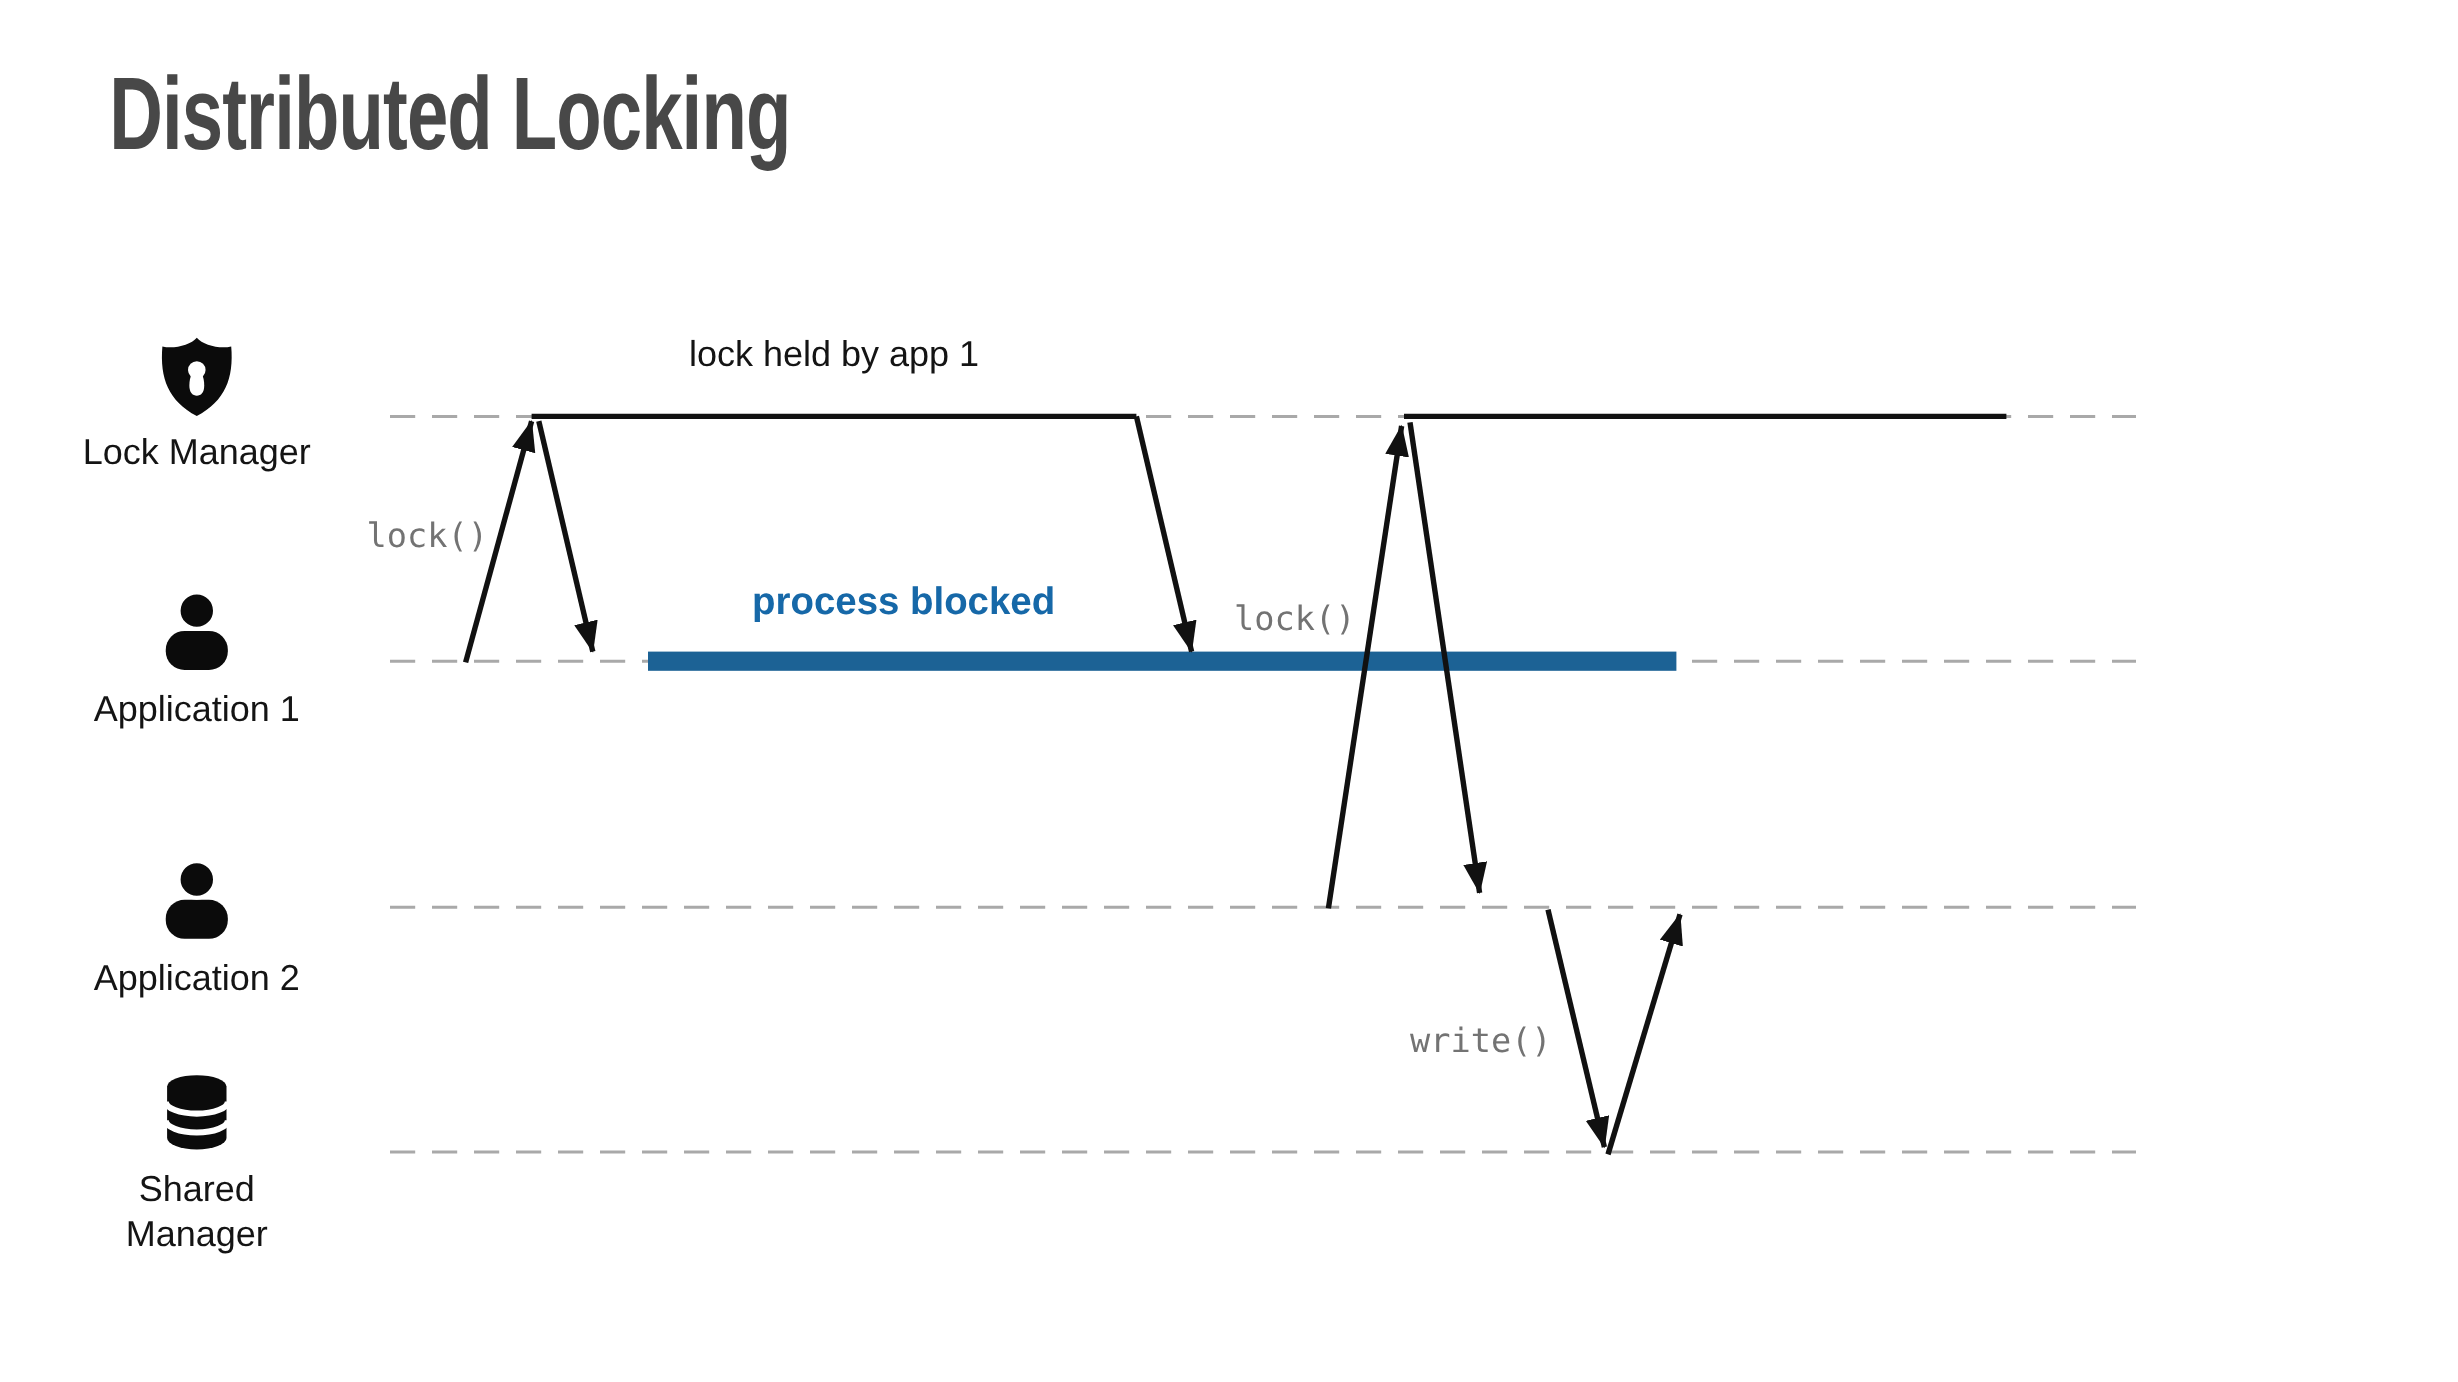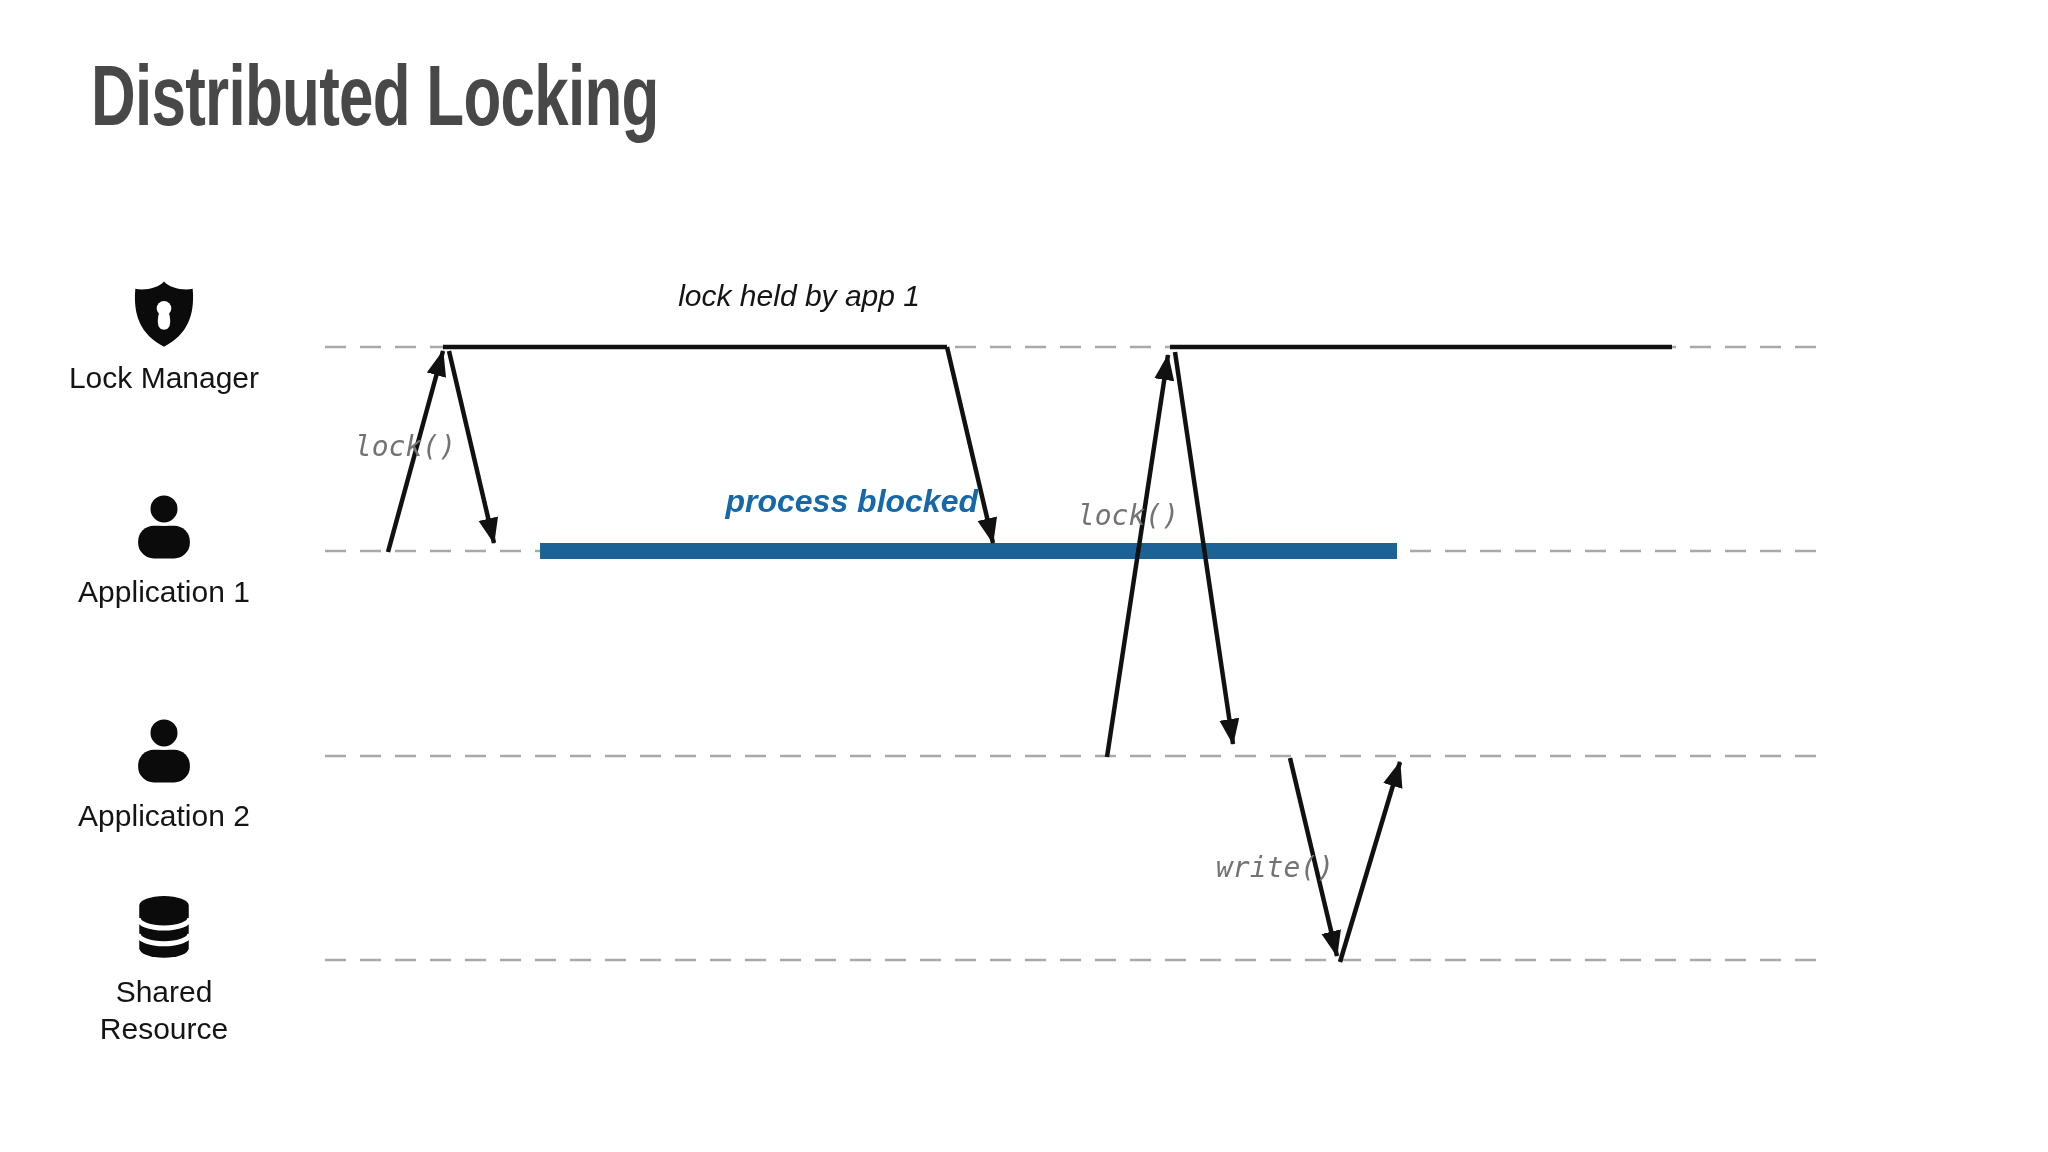--- a/index.html
+++ b/index.html
@@ -3,21 +3,20 @@
 <meta charset="utf-8">
 <style>
   html,body{margin:0;padding:0;background:#ffffff;}
   .slide{
     position:relative;
     width:1780px;height:1152px;
     background:#ffffff;
     overflow:hidden;
     font-family:"Liberation Sans", sans-serif;
     color:#111111;
-    padding-left:44px;
   }
   
   .title{
     position:absolute;left:91px;top:48px;
     font-size:86px;font-weight:700;color:#484848;
     letter-spacing:-1px;white-space:nowrap;
     transform:scaleX(0.72);transform-origin:0 0;
     line-height:1.1;
   }
   
@@ -30,21 +29,21 @@
     margin-top:10px;font-size:30px;color:#141414;text-align:center;line-height:1.22;
   }
   #actor-lock-manager{top:278px;}
   #actor-application-1{top:492px;}
   #actor-application-2{top:716px;}
   #actor-shared-resource{top:892px;}
   #actor-shared-resource .actor-label{width:200px;}
   
   .diagram-svg{position:absolute;left:0;top:0;width:2048px;height:1152px;}
   
-  .note{position:absolute;text-align:right;font-style:italic;}
+  .note{position:absolute;text-align:center;}
   .note.sans{font-size:30px;color:#141414;}
   .note.mono{font-family:"DejaVu Sans Mono", monospace;font-size:28px;color:#737373;}
   .note.blocked{font-size:32px;font-weight:700;color:#1668a8;}
   #note-lock-held-1{left:470px;top:279px;width:450px;}
   #note-lock-held-2{left:1131px;top:279px;width:450px;}
   #note-process-blocked{left:528px;top:483px;width:450px;}
   #note-lock-call-1{left:256px;top:430px;width:200px;}
   #note-lock-call-2{left:979px;top:499px;width:200px;}
   #note-write-call{left:1134px;top:851px;width:200px;}
 </style>
@@ -79,21 +78,21 @@
     </svg>
     <div class="actor-label">Application 2</div>
   </div>
 
   <div class="actor" id="actor-shared-resource">
     <svg class="icon" viewBox="0 0 64 64" aria-hidden="true">
       <path fill="#0b0b0b" d="M10 12 a22 8.5 0 0 1 44 0 V 50 a22 8.5 0 0 1 -44 0 Z"></path>
       <path d="M9 23 a23 9 0 0 0 46 0" stroke="#ffffff" stroke-width="4.5" fill="none"></path>
       <path d="M9 37 a23 9 0 0 0 46 0" stroke="#ffffff" stroke-width="4.5" fill="none"></path>
     </svg>
-    <div class="actor-label">Shared Resource</div>
+    <div class="actor-label">Shared Manager</div>
   </div>
 
   <svg class="diagram-svg" viewBox="0 0 2048 1152" aria-hidden="true">
     <defs>
       <marker id="arrowhead" markerUnits="userSpaceOnUse" markerWidth="30" markerHeight="24" refX="25" refY="10" orient="auto">
         <path d="M0,0 L26,10 L0,20 Z" fill="#111111"></path>
       </marker>
     </defs>
 
     <line x1="325" y1="347" x2="1832" y2="347" stroke="#a9a9a9" stroke-width="2.5" stroke-dasharray="21 14"></line>

